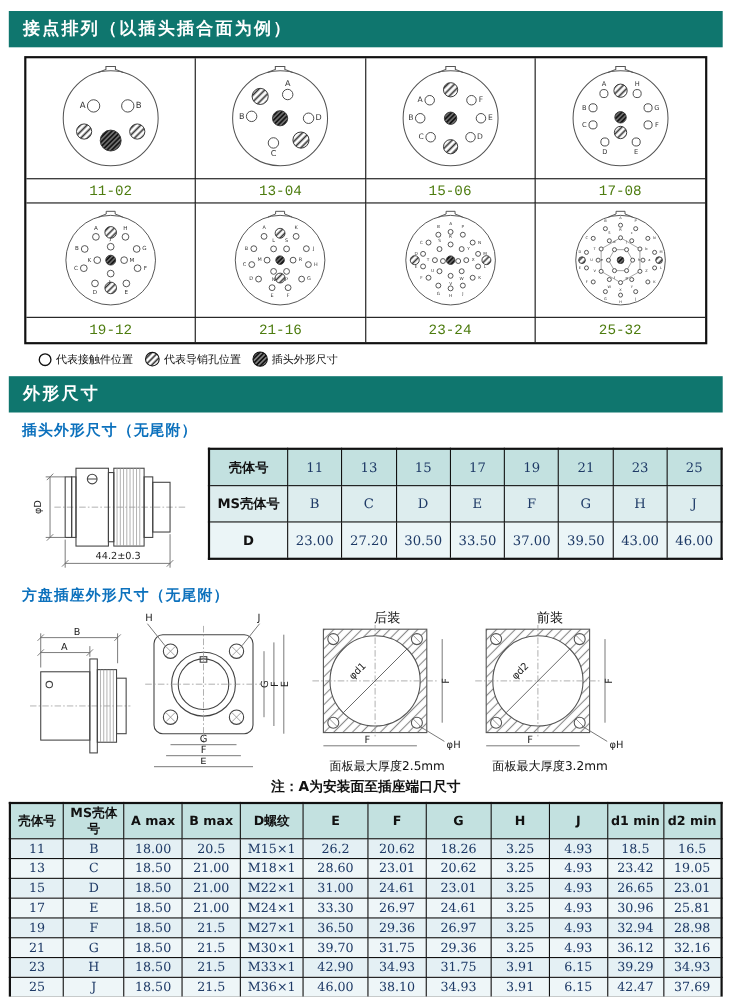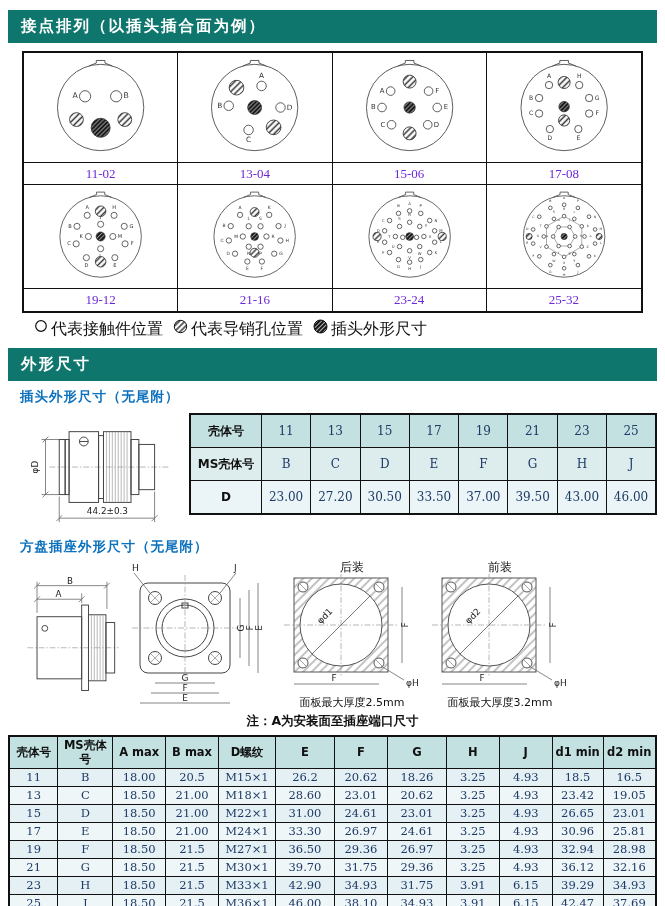--- a/index.html
+++ b/index.html
@@ -8,24 +8,24 @@
   .banner{background:#0f766e;color:#fff;font-weight:bold;font-size:15.5px;letter-spacing:2px;padding:6px 0 6px 13px;}
   .banner.first{margin-top:10px;}
   .banner.second{margin-top:8px;}
   
   .conn-grid{margin:8px 14px 0 14px;border:2px solid #111;display:grid;
     grid-template-columns:repeat(4,1fr);grid-template-rows:110px 22px 104px 22px;}
   .cg-cell{border-right:1.5px solid #111;border-bottom:1.5px solid #111;
     display:flex;align-items:center;justify-content:center;box-sizing:border-box;padding:1px;}
   .cg-cell:nth-child(4n){border-right:none;}
   .cg-cell:nth-child(n+13){border-bottom:none;}
-  .conn-label{font-family:Liberation Serif, serif;font-size:13px;color:#6d28d9;}
+  .conn-label{font-family:Liberation Mono, monospace;font-size:13px;color:#4d7c0f;}
   svg.conn-svg{width:100%;height:100%;}
   
-  .legend{display:flex;align-items:flex-start;font-size:16px;color:#111;margin:6px 0 6px 26px;}
+  .legend{display:flex;align-items:flex-end;font-size:10px;color:#111;margin:6px 0 6px 26px;}
   .legend .lg-ic{margin:0 3px 0 10px;display:flex;}
   .legend .lg-ic.firsticon{margin-left:0;}
   
   .sub-title{color:#0c71bd;font-weight:bold;font-size:13.5px;margin:7px 0 3px 12px;letter-spacing:1px;}
   
   .plug-row{display:flex;align-items:flex-start;margin-left:8px;}
   #plug-table{border-collapse:collapse;margin:4px 0 0 6px;border:2px solid #111;}
   #plug-table td{border:1.5px solid #111;text-align:center;font-size:12px;height:30px;
     font-family:"DejaVu Serif",serif;color:#1e3a66;}
   #plug-table td.rh{font-family:"DejaVu Sans",sans-serif;font-weight:bold;color:#111;font-size:12px;}

